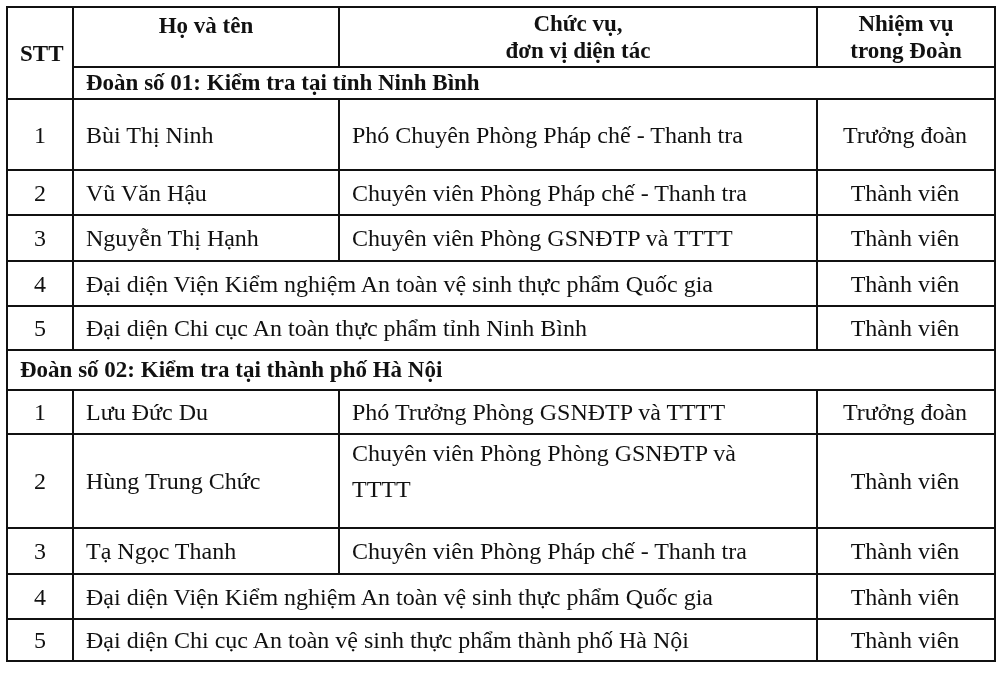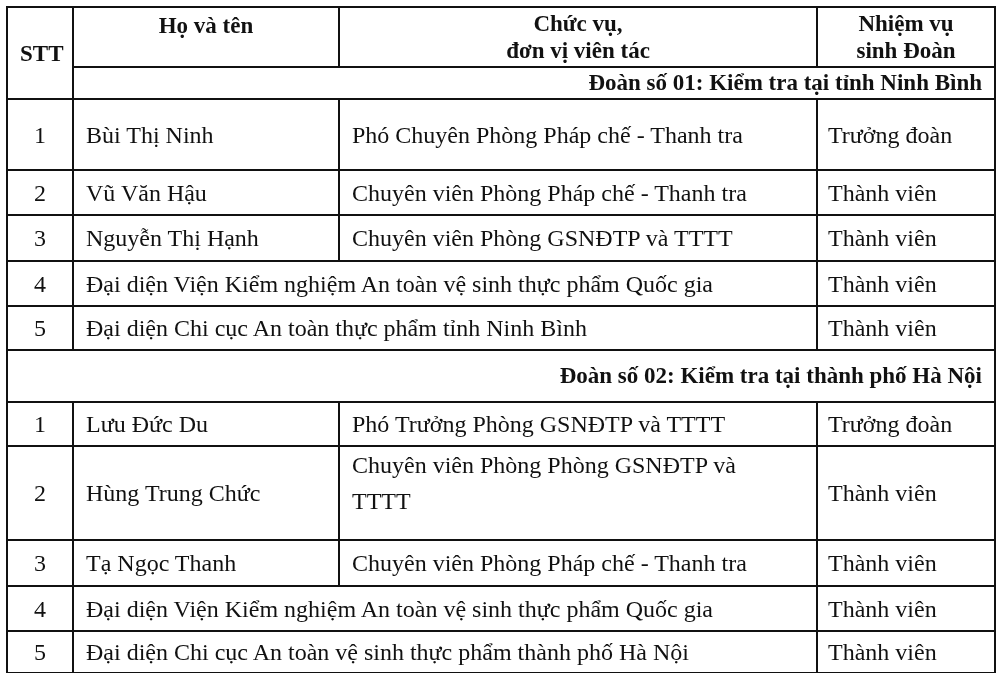--- a/index.html
+++ b/index.html
@@ -4,45 +4,45 @@
   <style>
     html, body { margin: 0; padding: 0; background: #ffffff; }
     body { width: 1000px; height: 673px; position: relative; overflow: hidden;
            font-family: "Liberation Serif", "DejaVu Serif", serif; color: #111; }
     table { position: absolute; left: 6px; top: 6px; border-collapse: collapse;
             table-layout: fixed; width: 988px; }
     td, th { border: 2px solid #111; padding: 0 12px; font-size: 24px; line-height: 30px;
              vertical-align: middle; overflow: hidden; }
     th { font-weight: bold; text-align: center; font-size: 23px; line-height: 27px; }
     td.stt { text-align: center; padding: 0; }
-    td.task { padding-left: 10px; }
-    .group-title { font-weight: bold; text-align: right; font-size: 23px; border-left-color: #111; }
+    td.task { padding-left: 10px; text-align: center; }
+    .group-title { font-weight: bold; text-align: left; font-size: 23px; border-left-color: #111; }
     .hdr-stt { vertical-align: middle; }
   </style>
 </head>
 <body>
 
 <table>
   <colgroup>
     <col style="width:66px">
     <col style="width:266px">
     <col style="width:478px">
     <col style="width:178px">
   </colgroup>
   <tbody>
       <tr style="height:60px">
     <th class="hdr-stt" rowspan="2">STT</th>
     <th style="vertical-align:top;padding-top:4px">Họ và tên</th>
     <th>
       <div>Chức vụ,</div>
-      <div>đơn vị viên tác</div>
+      <div>đơn vị diện tác</div>
     </th>
     <th>
       <div>Nhiệm vụ</div>
-      <div>sinh Đoàn</div>
+      <div>trong Đoàn</div>
     </th>
   </tr>
   <tr style="height:32px">
     <td colspan="3" class="group-title">Đoàn số 01: Kiểm tra tại tỉnh Ninh Bình</td>
   </tr>
 
   <tr style="height:71px">
     <td class="stt">1</td>
     <td>Bùi Thị Ninh</td>
     <td>Phó Chuyên Phòng Pháp chế - Thanh tra</td>
@@ -64,21 +64,21 @@
     <td class="stt">4</td>
     <td colspan="2">Đại diện Viện Kiểm nghiệm An toàn vệ sinh thực phẩm Quốc gia</td>
     <td class="task">Thành viên</td>
   </tr>
   <tr style="height:44px">
     <td class="stt">5</td>
     <td colspan="2">Đại diện  Chi cục An toàn thực phẩm tỉnh Ninh Bình</td>
     <td class="task">Thành viên</td>
   </tr>
 
-  <tr style="height:52px">
+  <tr style="height:40px">
     <td colspan="4" class="group-title">Đoàn số 02: Kiểm tra tại thành phố Hà Nội</td>
   </tr>
 
   <tr style="height:44px">
     <td class="stt">1</td>
     <td>Lưu Đức Du</td>
     <td>Phó Trưởng  Phòng GSNĐTP và TTTT</td>
     <td class="task">Trưởng đoàn</td>
   </tr>
   <tr style="height:94px">

